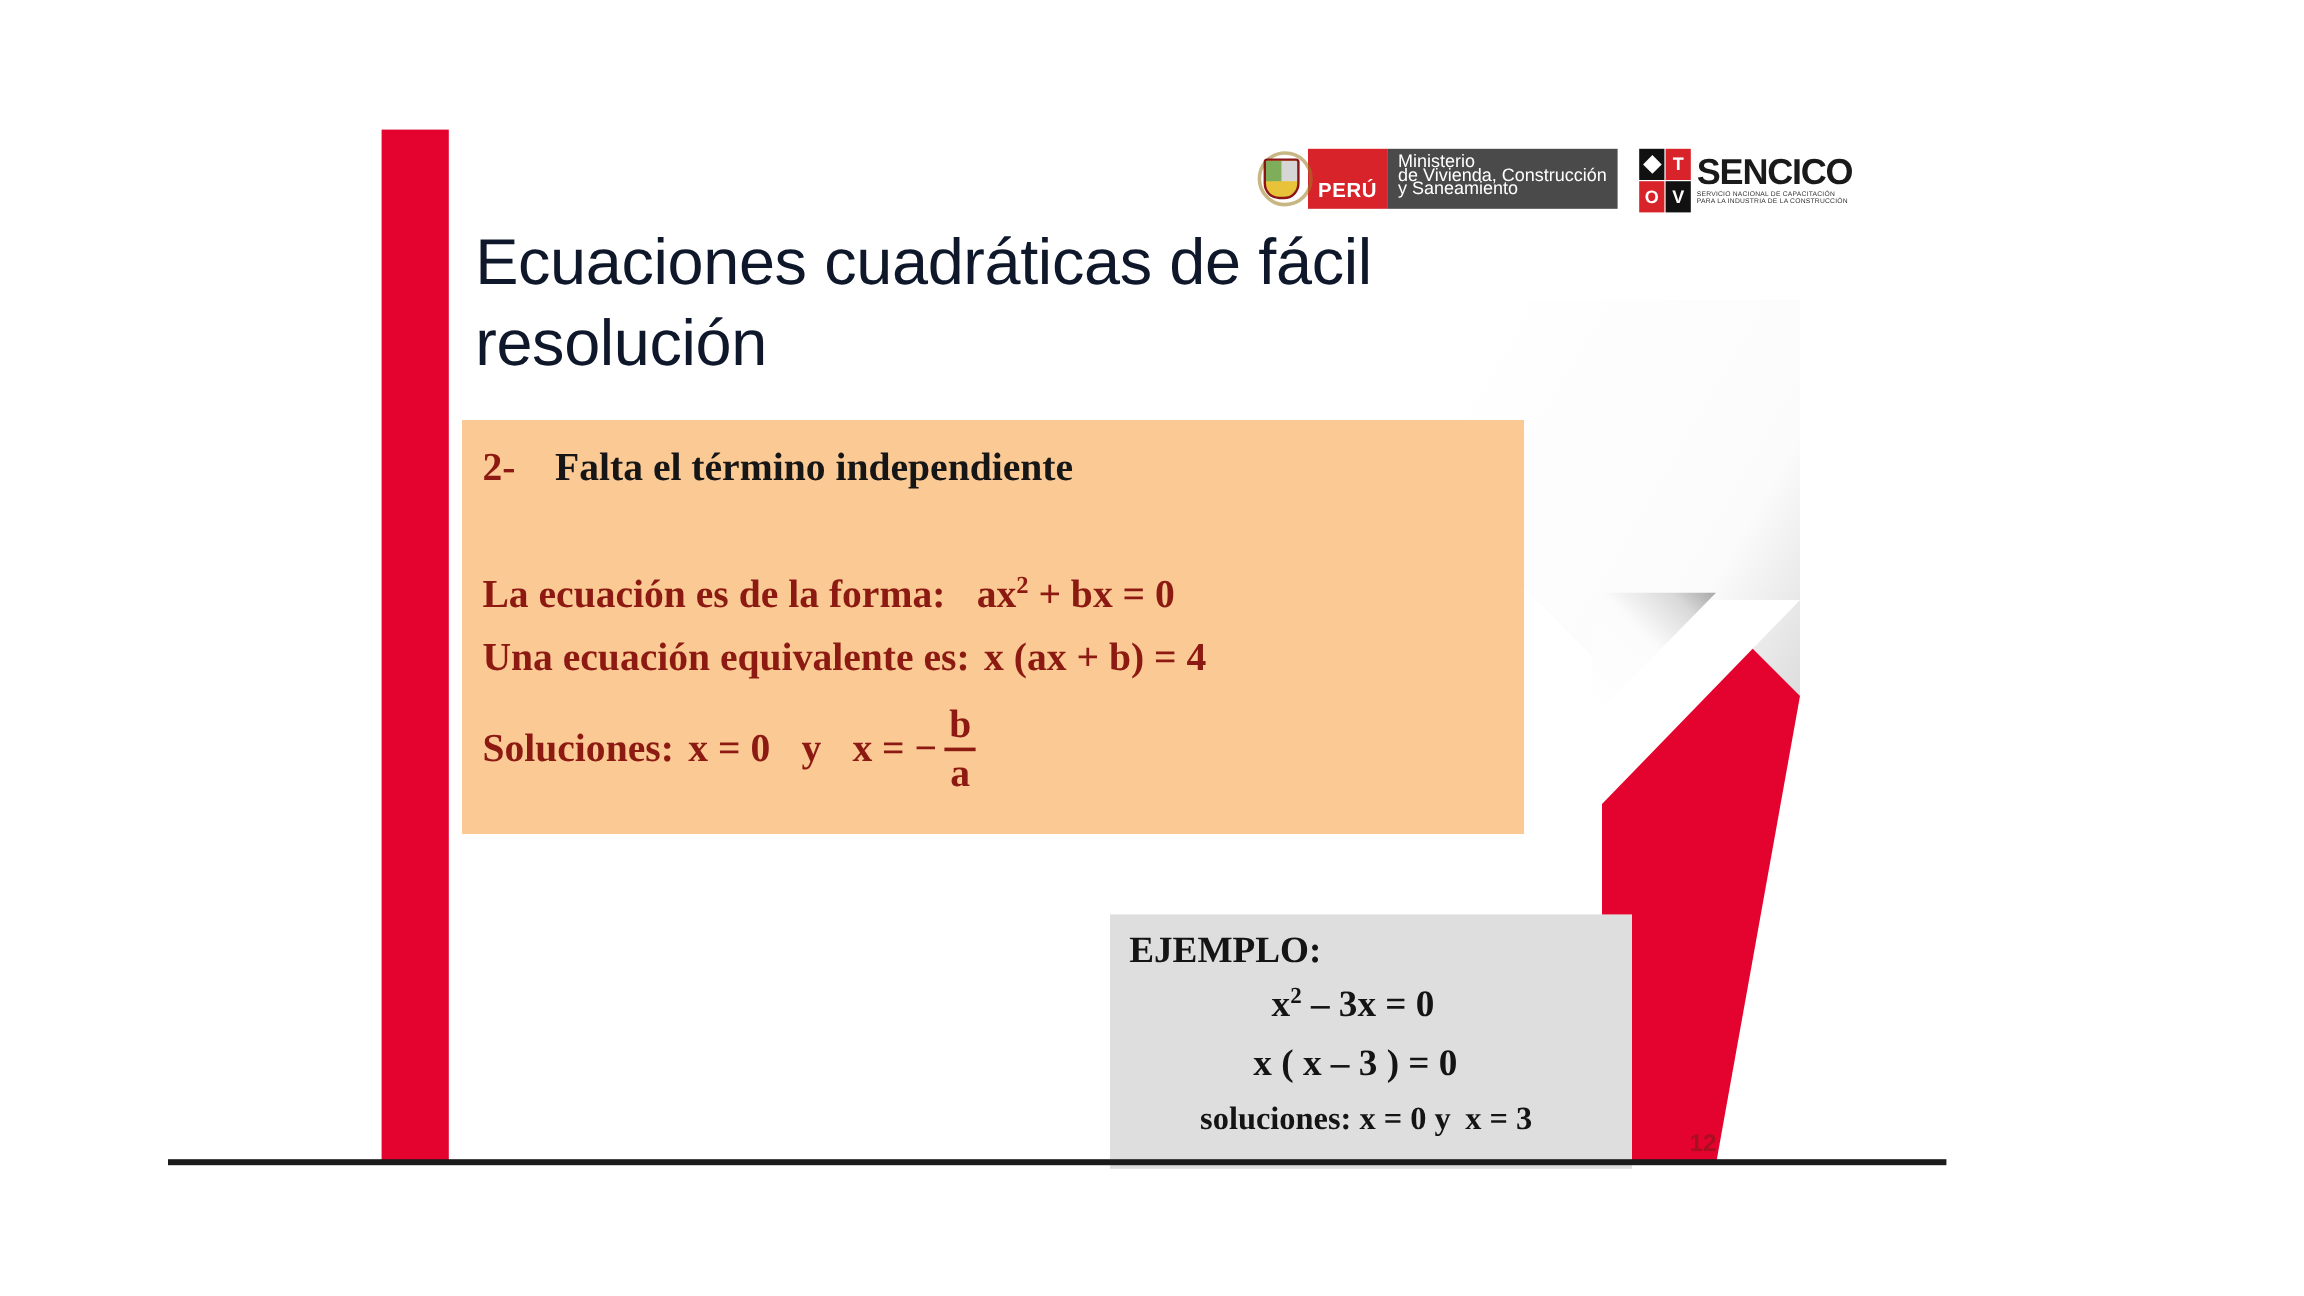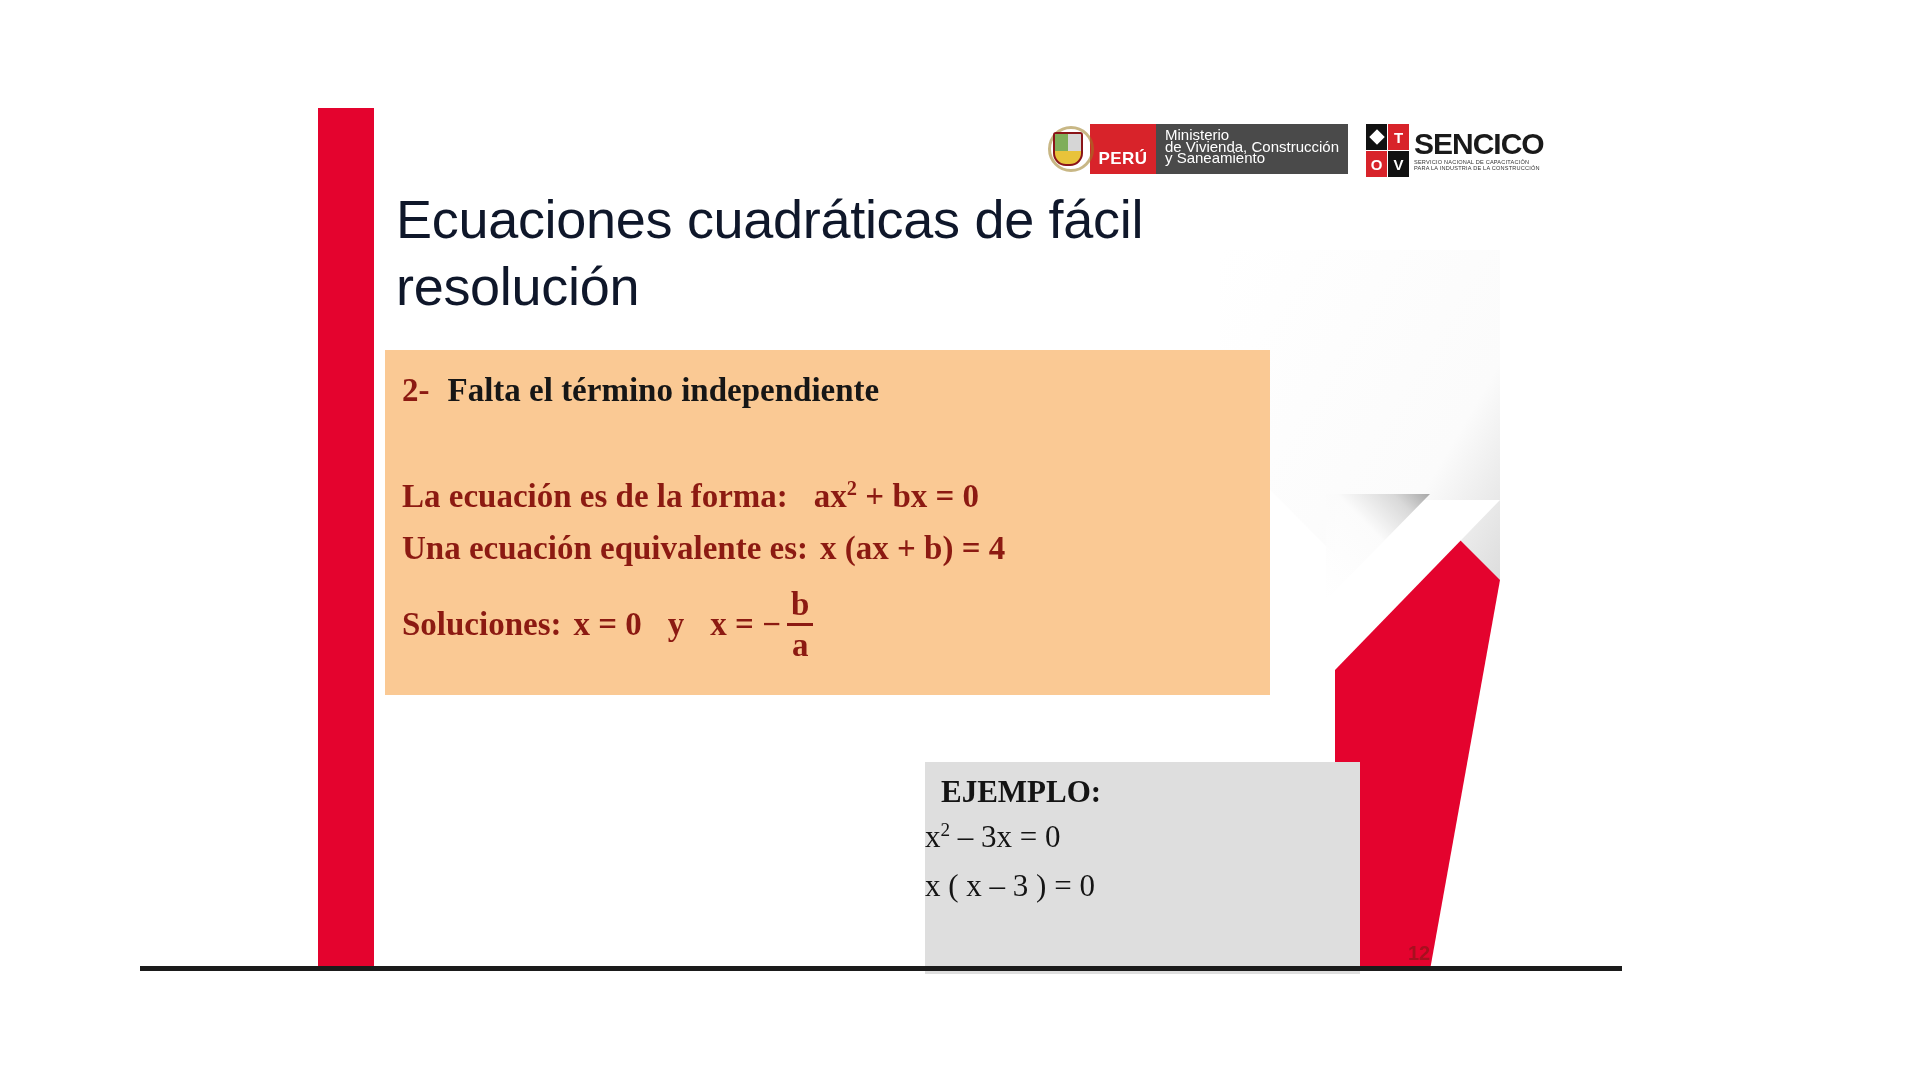--- a/index.html
+++ b/index.html
@@ -218,21 +218,21 @@
   }
   .rule-heading {
     position: absolute;
     left: 17px;
     top: 22px;
     font-size: 33px;
     font-weight: bold;
     white-space: nowrap;
   }
   .rule-heading .num { color: #8C1A12; }
-  .rule-heading .txt { color: #161616; margin-left: 18px; }
+  .rule-heading .txt { color: #161616; margin-left: 33px; }
 
   .rule-line {
     position: absolute;
     left: 17px;
     font-size: 33px;
     font-weight: bold;
     white-space: nowrap;
     color: #8C1A12;
   }
   .rule-line.l1 { top: 128px; }
@@ -279,21 +279,22 @@
   .example-title {
     position: absolute;
     left: 16px;
     top: 12px;
     font-size: 31px;
     font-weight: bold;
   }
   .example-line {
     position: absolute;
     width: 100%;
-    font-weight: normal;
+    text-align: center;
+    font-weight: bold;
     white-space: nowrap;
   }
   .example-line.e1 { top: 57px;  font-size: 31px; padding-right: 30px; box-sizing: border-box; }
   .example-line.e2 { top: 106px; font-size: 31px; padding-right: 26px; box-sizing: border-box; }
   .example-line.e3 { top: 155px; font-size: 27px; padding-right: 8px;  box-sizing: border-box; }
 
   
   .page-number {
     position: absolute;
     left: 1408px;
@@ -398,19 +399,24 @@
 
   <div class="example-panel">
     <div class="example-title">EJEMPLO:</div>
 
     <div class="example-line e1">
       <span>x</span><sup class="pw">2</sup> <span>– 3x = 0</span>
     </div>
 
     <div class="example-line e2">x ( x – 3 ) = 0</div>
 
+    <div class="example-line e3">
+      <span>soluciones:</span>
+      <span>x = 0</span>
+      <span>y</span><span class="sp"></span><span>x = 3</span>
+    </div>
   </div>
 
   <div class="page-number">12</div>
 
   <div class="baseline-rule"></div>
 
 </div>
 
 </body></html>

